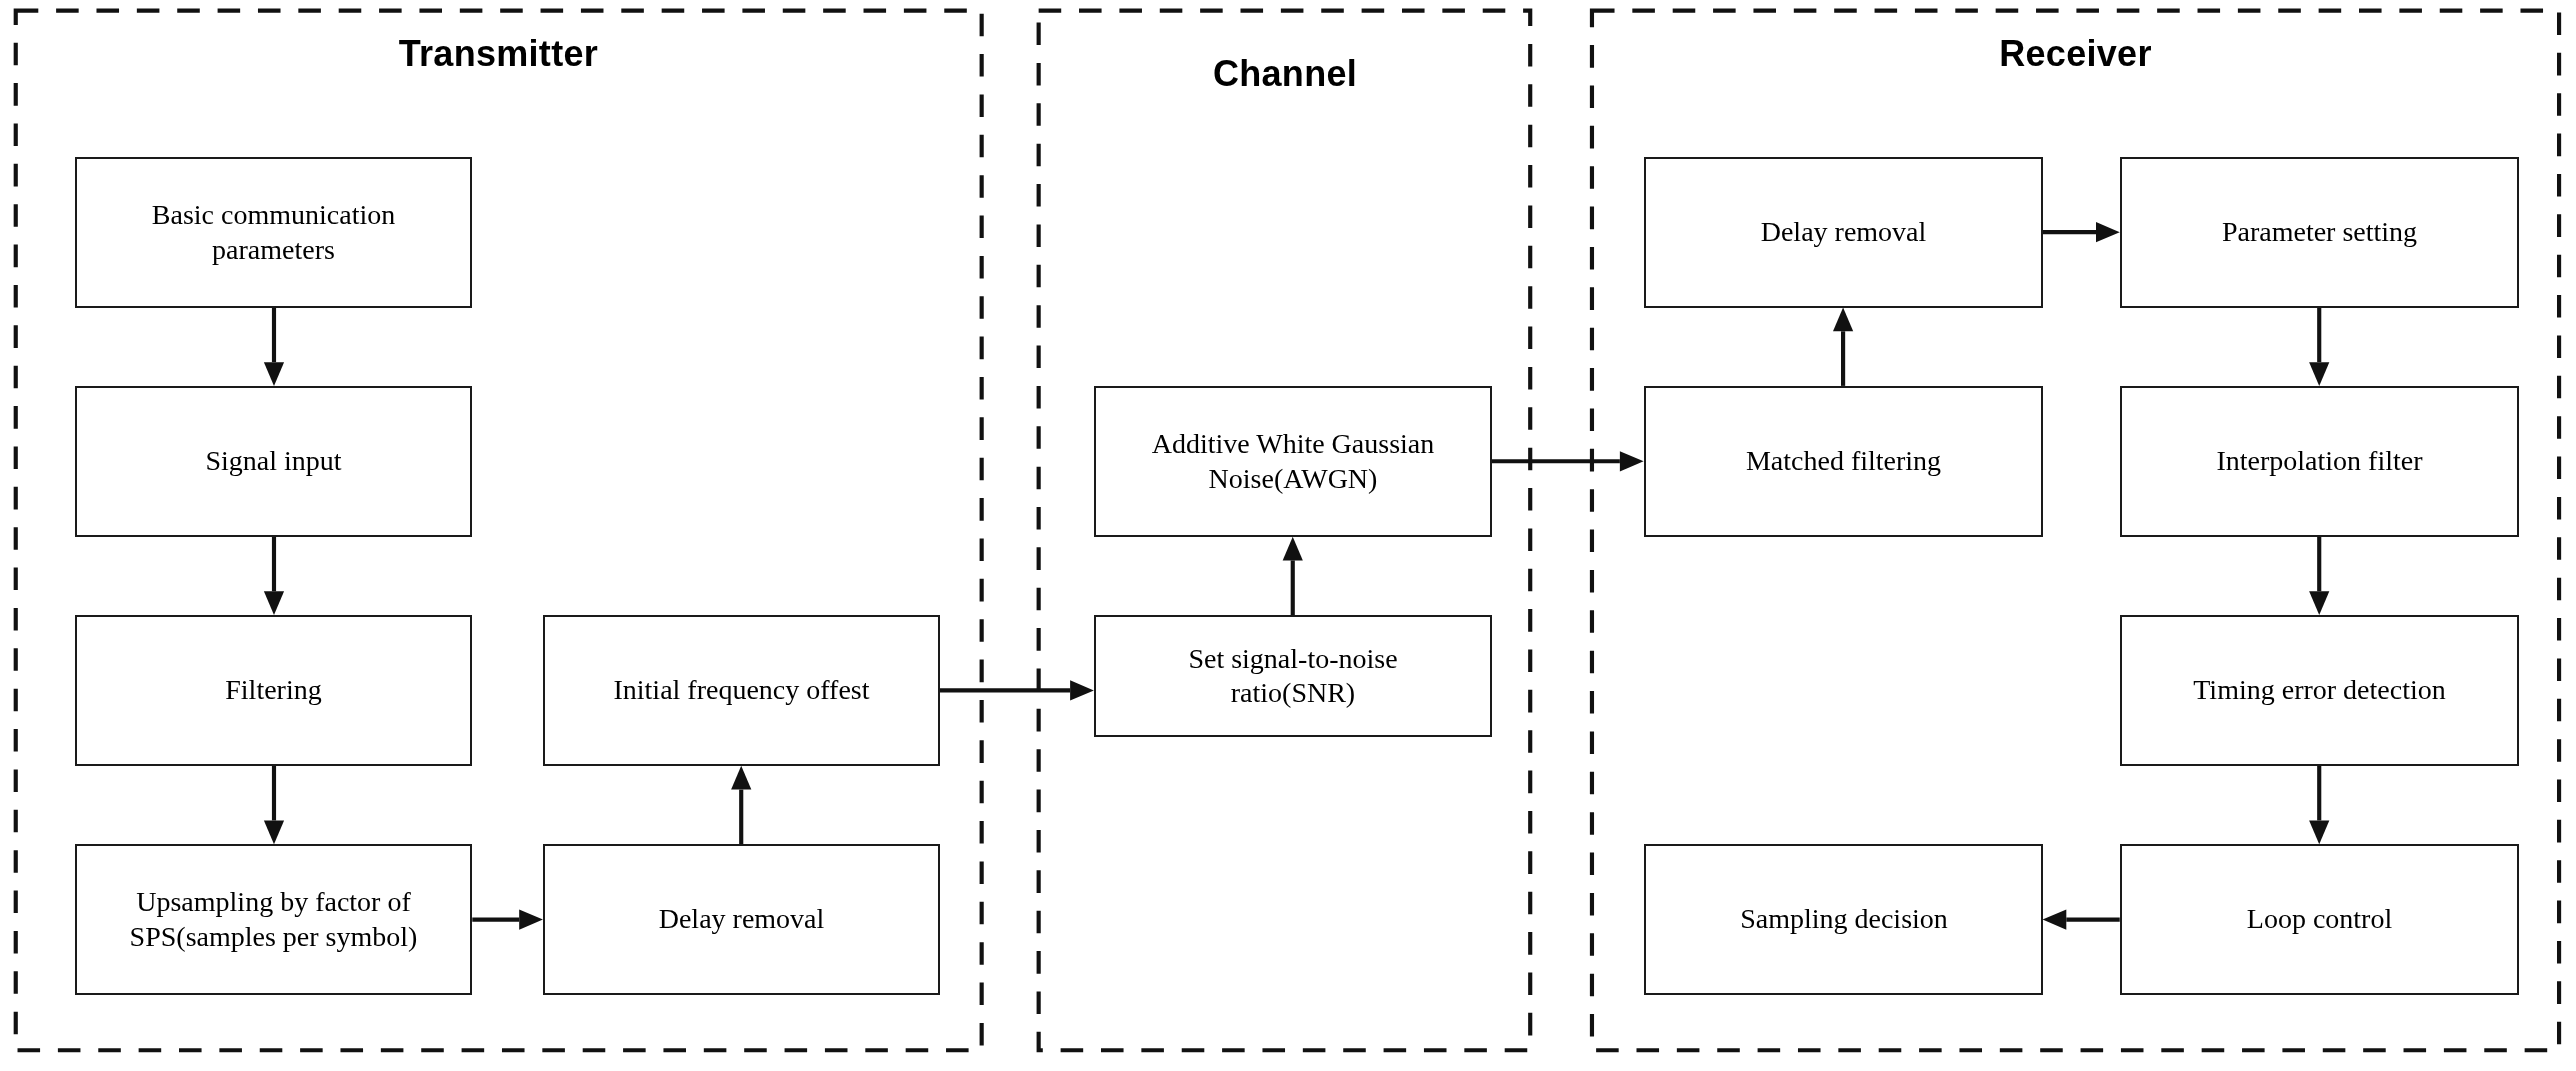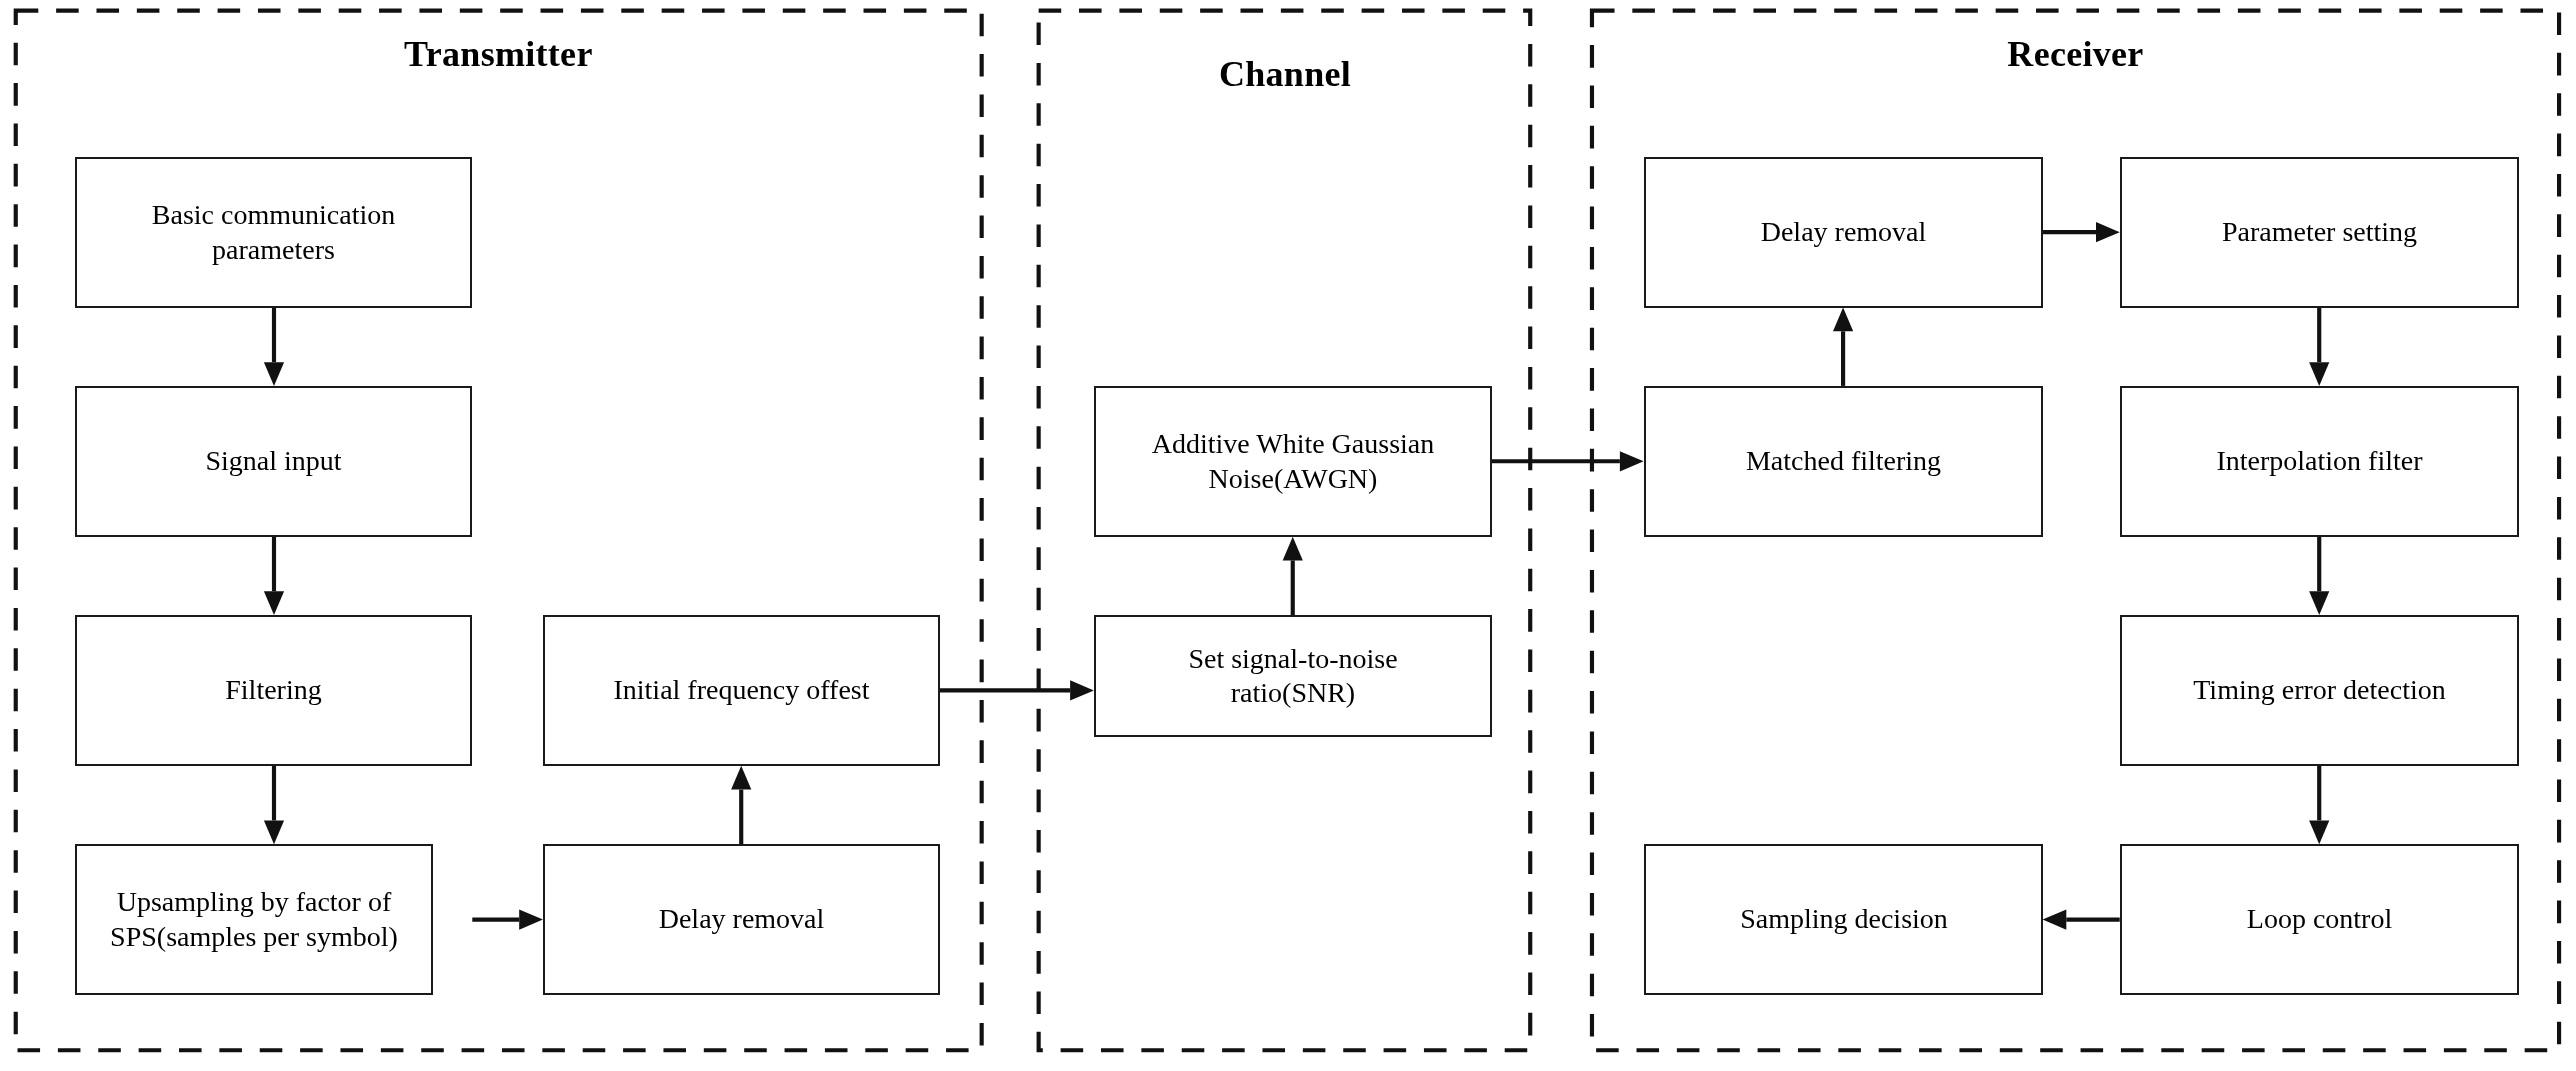--- a/index.html
+++ b/index.html
@@ -29,21 +29,21 @@
   }
   .panel-frame {
     fill: none;
     stroke: #111111;
     stroke-width: 7;
     stroke-dasharray: 38 30;
   }
   .panel-title {
     position: absolute;
     text-align: center;
-    font-family: Liberation Serif, serif;
+    font-family: Liberation Sans, sans-serif;
     font-weight: bold;
     font-size: 36px;
     letter-spacing: 0.3px;
     color: #000000;
     white-space: nowrap;
   }
   .node-box {
     position: absolute;
     box-sizing: border-box;
     border: 2.4px solid #1a1a1a;
@@ -151,21 +151,21 @@
       <div class="node-box" style="left: 75px; top: 157px; width: 397px; height: 151px;">
         <div class="node-label">Basic communication
 parameters</div>
       </div>
       <div class="node-box" style="left: 75px; top: 386px; width: 397px; height: 151px;">
         <div class="node-label">Signal input</div>
       </div>
       <div class="node-box" style="left: 75px; top: 615px; width: 397px; height: 151px;">
         <div class="node-label">Filtering</div>
       </div>
-      <div class="node-box" style="left: 75px; top: 844px; width: 358px; height: 151px; justify-content: center;">
+      <div class="node-box" style="left: 75px; top: 844px; width: 397px; height: 151px; justify-content: center;">
         <div class="node-label">Upsampling by factor of
 SPS(samples per symbol)</div>
       </div>
       <div class="node-box" style="left: 543px; top: 615px; width: 397px; height: 151px;">
         <div class="node-label">Initial frequency offest</div>
       </div>
       <div class="node-box" style="left: 543px; top: 844px; width: 397px; height: 151px;">
         <div class="node-label">Delay removal</div>
       </div>
       <div class="node-box" style="left: 1094px; top: 386px; width: 398px; height: 151px;">

